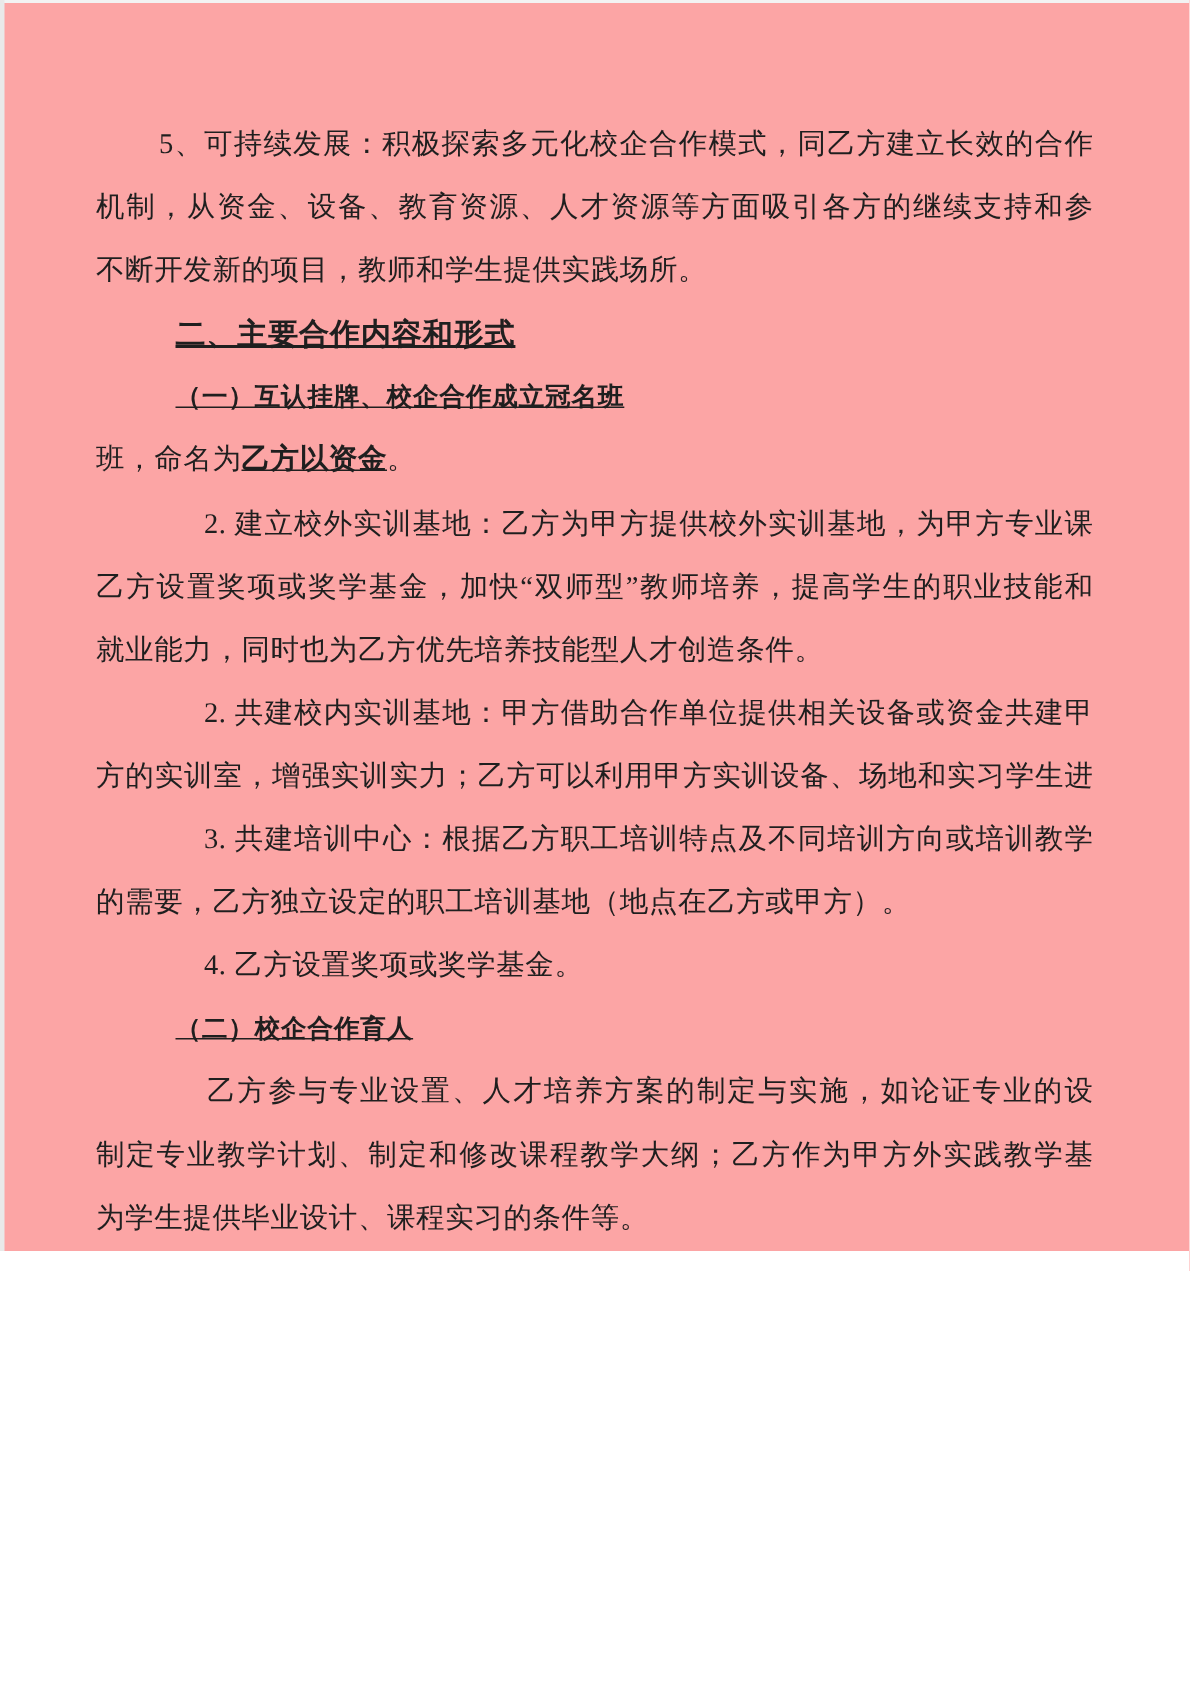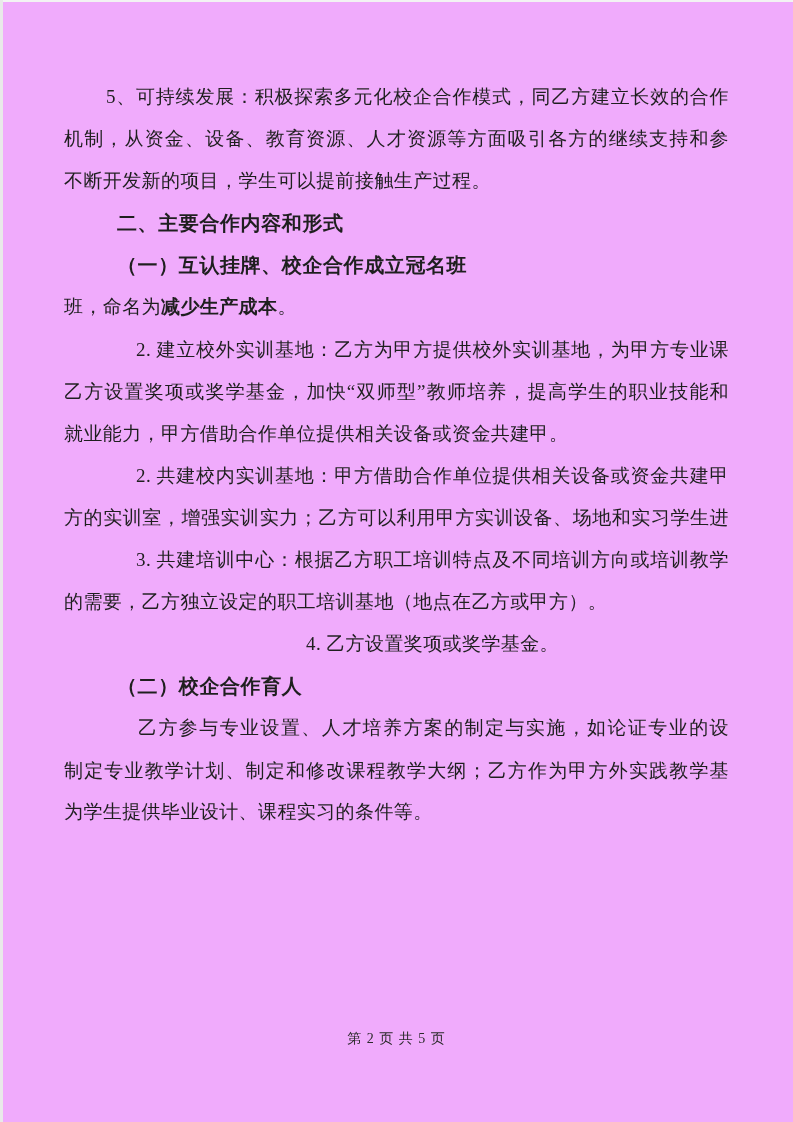--- a/index.html
+++ b/index.html
@@ -1,20 +1,20 @@
 <!DOCTYPE html>
 <html><head>
 <meta charset="utf-8">
 <style>
   * { margin:0; padding:0; box-sizing:border-box; }
   html,body { background:#ffffff; }
   .page {
     position:relative;
-    width:793px; height:1122px;
-    background:#f0abfc;
+    width:793px; height:834px;
+    background:#fca5a5;
     overflow:hidden;
     font-family:"Liberation Serif","DejaVu Serif",serif;
     color:#1f1f1f;
   }
   .edge-left {
     position:absolute; left:0; top:0;
     width:3px; height:100%;
     background:#e9e9e9;
   }
   .edge-top {
@@ -40,54 +40,54 @@
     text-align-last:justify;
   }
   .line.h1 {
     font-family:"Liberation Sans","DejaVu Sans",sans-serif;
     font-weight:700;
     font-size:20px;
     letter-spacing:0.6px;
   }
   .line.h2 {
     font-weight:700;
-    font-size:20px;
+    font-size:17px;
     letter-spacing:0.6px;
   }
-  .run-bold { font-weight:700; }
+  .run-bold { font-weight:700;text-decoration:underline; }
   .footer {
     position:absolute;
     left:0; top:1030px;
     width:100%;
     text-align:center;
     font-size:14px;
     letter-spacing:1px;
     color:#2a2a2a;
   }
 </style>
 </head>
 <body>
 
 <div class="page">
   <div class="edge-top"></div>
   <div class="edge-left"></div>
   <div class="doc-body">
       <div class="line justify" style="padding-left: 42px;"><span class="run">5、可持续发展：积极探索多元化校企合作模式，同乙方建立长效的合作</span></div>
       <div class="line justify" style="padding-left: 0px;"><span class="run">机制，从资金、设备、教育资源、人才资源等方面吸引各方的继续支持和参与，</span></div>
-      <div class="line" style="padding-left: 0px;"><span class="run">不断开发新的项目，学生可以提前接触生产过程。</span></div>
+      <div class="line" style="padding-left: 0px;"><span class="run">不断开发新的项目，教师和学生提供实践场所。</span></div>
       <div class="line h1" style="padding-left: 53px;"><span class="run-bold">二、主要合作内容和形式</span></div>
       <div class="line h2" style="padding-left: 53px;"><span class="run-bold">（一）互认挂牌、校企合作成立冠名班</span></div>
-      <div class="line" style="padding-left: 0px;"><span class="run">班，命名为</span><span class="run-bold">减少生产成本</span><span class="run">。</span></div>
+      <div class="line" style="padding-left: 0px;"><span class="run">班，命名为</span><span class="run-bold">乙方以资金</span><span class="run">。</span></div>
       <div class="line justify" style="padding-left: 72px;"><span class="run">2. 建立校外实训基地：乙方为甲方提供校外实训基地，为甲方专业课</span></div>
       <div class="line justify" style="padding-left: 0px;"><span class="run">乙方设置奖项或奖学基金，加快“双师型”教师培养，提高学生的职业技能和</span></div>
-      <div class="line" style="padding-left: 0px;"><span class="run">就业能力，甲方借助合作单位提供相关设备或资金共建甲。</span></div>
+      <div class="line" style="padding-left: 0px;"><span class="run">就业能力，同时也为乙方优先培养技能型人才创造条件。</span></div>
       <div class="line justify" style="padding-left: 72px;"><span class="run">2. 共建校内实训基地：甲方借助合作单位提供相关设备或资金共建甲</span></div>
       <div class="line justify" style="padding-left: 0px;"><span class="run">方的实训室，增强实训实力；乙方可以利用甲方实训设备、场地和实习学生进</span></div>
       <div class="line justify" style="padding-left: 72px;"><span class="run">3. 共建培训中心：根据乙方职工培训特点及不同培训方向或培训教学</span></div>
       <div class="line" style="padding-left: 0px;"><span class="run">的需要，乙方独立设定的职工培训基地（地点在乙方或甲方）。</span></div>
-      <div class="line" style="padding-left: 72px; text-align: center;"><span class="run">4. 乙方设置奖项或奖学基金。</span></div>
+      <div class="line" style="padding-left: 72px;"><span class="run">4. 乙方设置奖项或奖学基金。</span></div>
       <div class="line h2" style="padding-left: 53px;"><span class="run-bold">（二）校企合作育人</span></div>
       <div class="line justify" style="padding-left: 74px;"><span class="run">乙方参与专业设置、人才培养方案的制定与实施，如论证专业的设置、</span></div>
       <div class="line justify" style="padding-left: 0px;"><span class="run">制定专业教学计划、制定和修改课程教学大纲；乙方作为甲方外实践教学基地，</span></div>
       <div class="line" style="padding-left: 0px; font-family: Liberation Mono, monospace;"><span class="run">为学生提供毕业设计、课程实习的条件等。</span></div>
     </div>
   <div class="footer">第 2 页 共 5 页</div>
 </div>
 
 </body></html>

